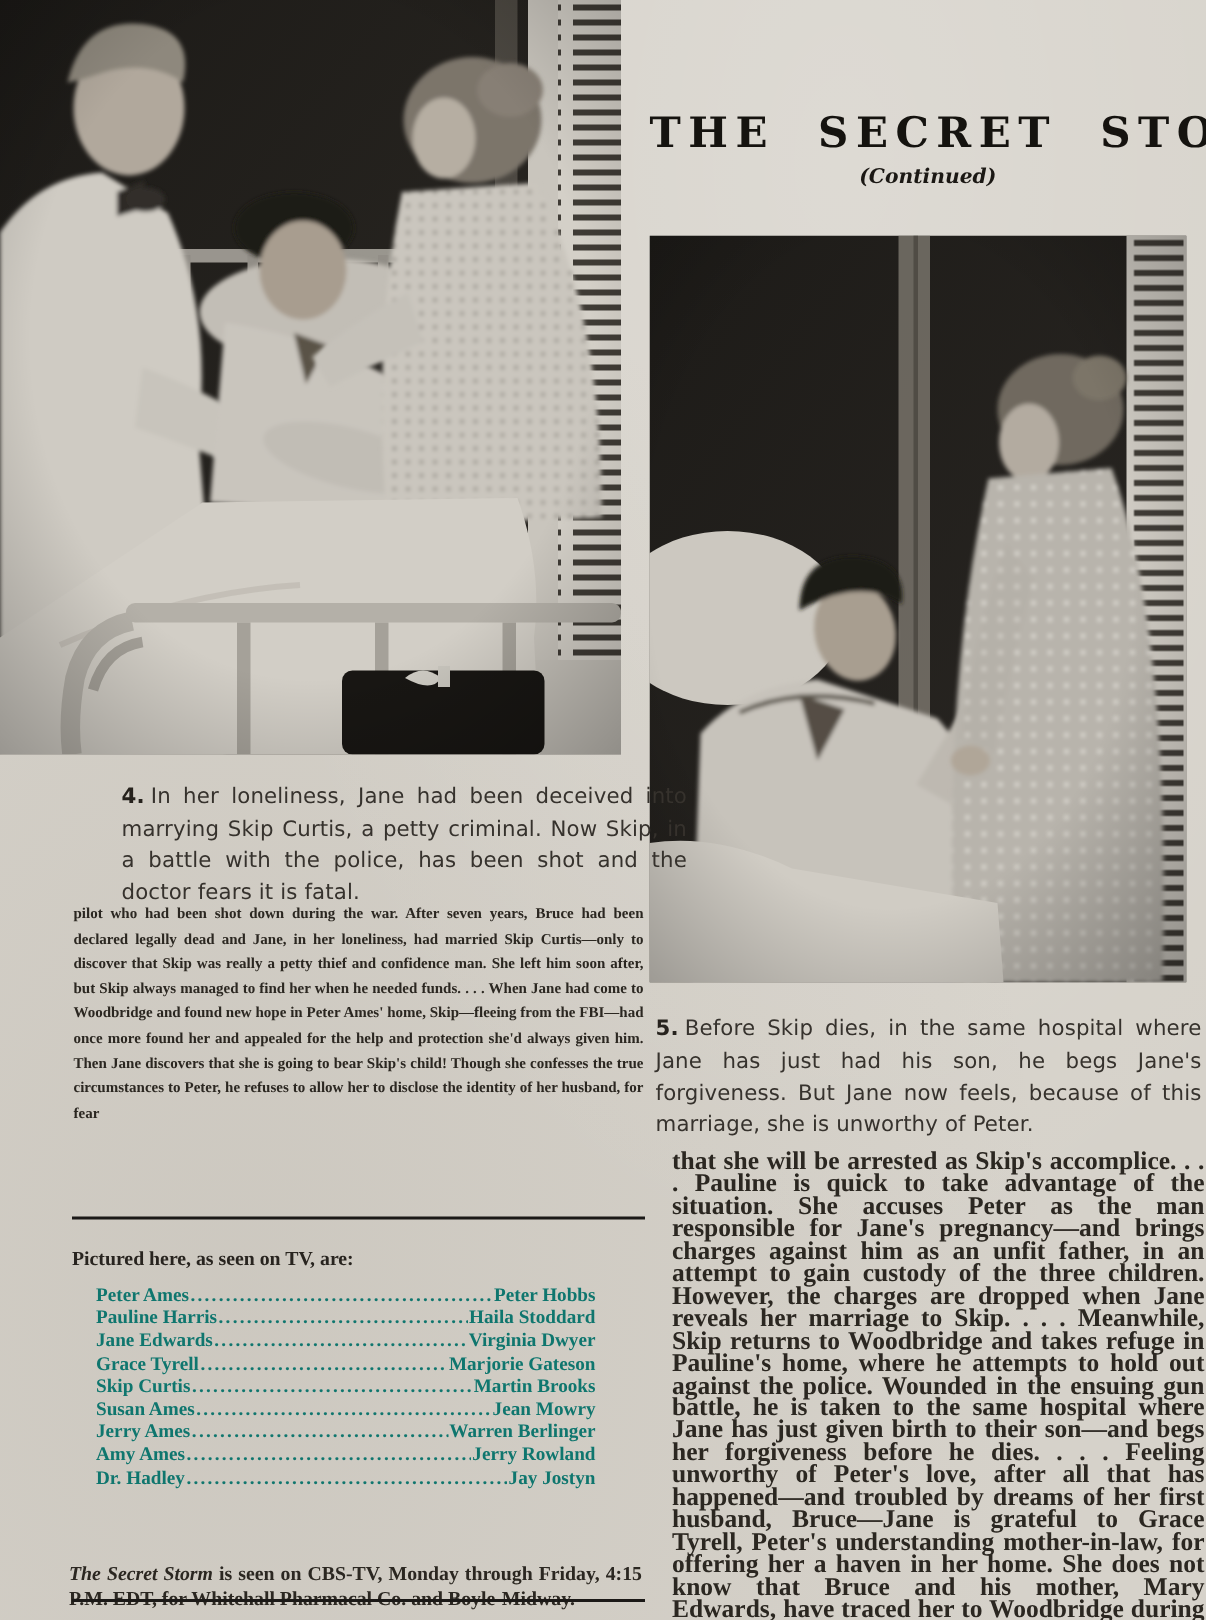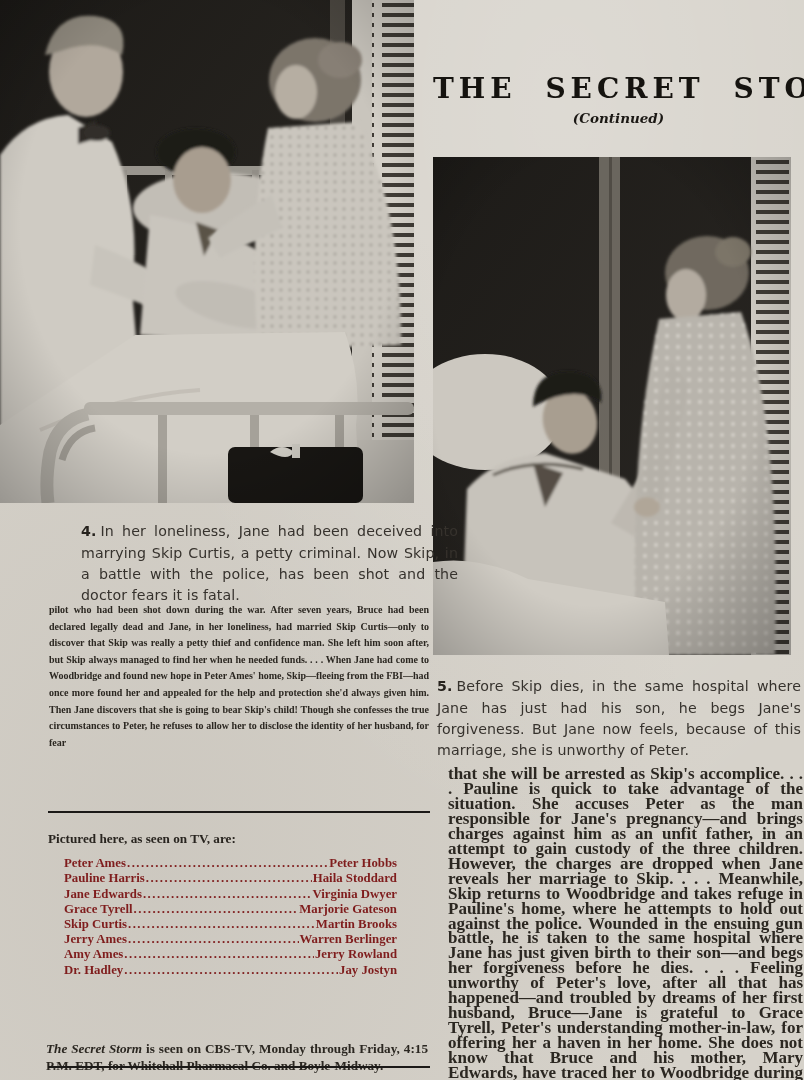--- a/index.html
+++ b/index.html
@@ -39,21 +39,21 @@
   }
   .leftcol{left:49px;top:592px;width:380px;font-size:10px;line-height:16.6px;}
   .rightcol{left:448px;top:750px;width:355px;font-size:17px;line-height:14.95px;}
   
   .rule{height:2px;background:#1b1917;}
   .rule1{left:48px;top:811px;width:382px;}
   .rule2{left:48px;top:1066px;width:382px;}
   
   .cast-head{left:48px;top:831px;width:340px;font-size:13.2px;font-weight:bold;color:#28241f;}
   .cast{left:64px;top:856px;width:333px;}
-  .cast-row{display:flex;align-items:flex-end;height:15.2px;font-size:12.8px;font-weight:bold;color:#7f1d1d;}
+  .cast-row{display:flex;align-items:center;height:15.2px;font-size:12.8px;font-weight:bold;color:#0f766e;}
   .cast-row .char{white-space:nowrap;}
   .cast-row .actor{white-space:nowrap;}
   .cast-row .dots{flex:1;overflow:hidden;white-space:nowrap;margin:0 1px;}
   .cast-row .dots::after{content:"....................................................................................";letter-spacing:1.5px;}
   .note{left:46px;top:1028px;width:382px;font-size:13.2px;line-height:16.5px;font-weight:bold;color:#2b2721;text-align:justify;}
   .note .ital{font-style:italic;}
   
   .photo4{left:0;top:0;width:414px;height:503px;}
   .photo5{left:433px;top:157px;width:358px;height:498px;}
   .photo4 svg,.photo5 svg{display:block;}
@@ -232,20 +232,25 @@
       <span class="char">Grace Tyrell</span>
       <span class="dots"></span>
       <span class="actor">Marjorie Gateson</span>
     </div>
   <div class="cast-row">
       <span class="char">Skip Curtis</span>
       <span class="dots"></span>
       <span class="actor">Martin Brooks</span>
     </div>
   <div class="cast-row">
+      <span class="char">Susan Ames</span>
+      <span class="dots"></span>
+      <span class="actor">Jean Mowry</span>
+    </div>
+  <div class="cast-row">
       <span class="char">Jerry Ames</span>
       <span class="dots"></span>
       <span class="actor">Warren Berlinger</span>
     </div>
   <div class="cast-row">
       <span class="char">Amy Ames</span>
       <span class="dots"></span>
       <span class="actor">Jerry Rowland</span>
     </div>
   <div class="cast-row">

